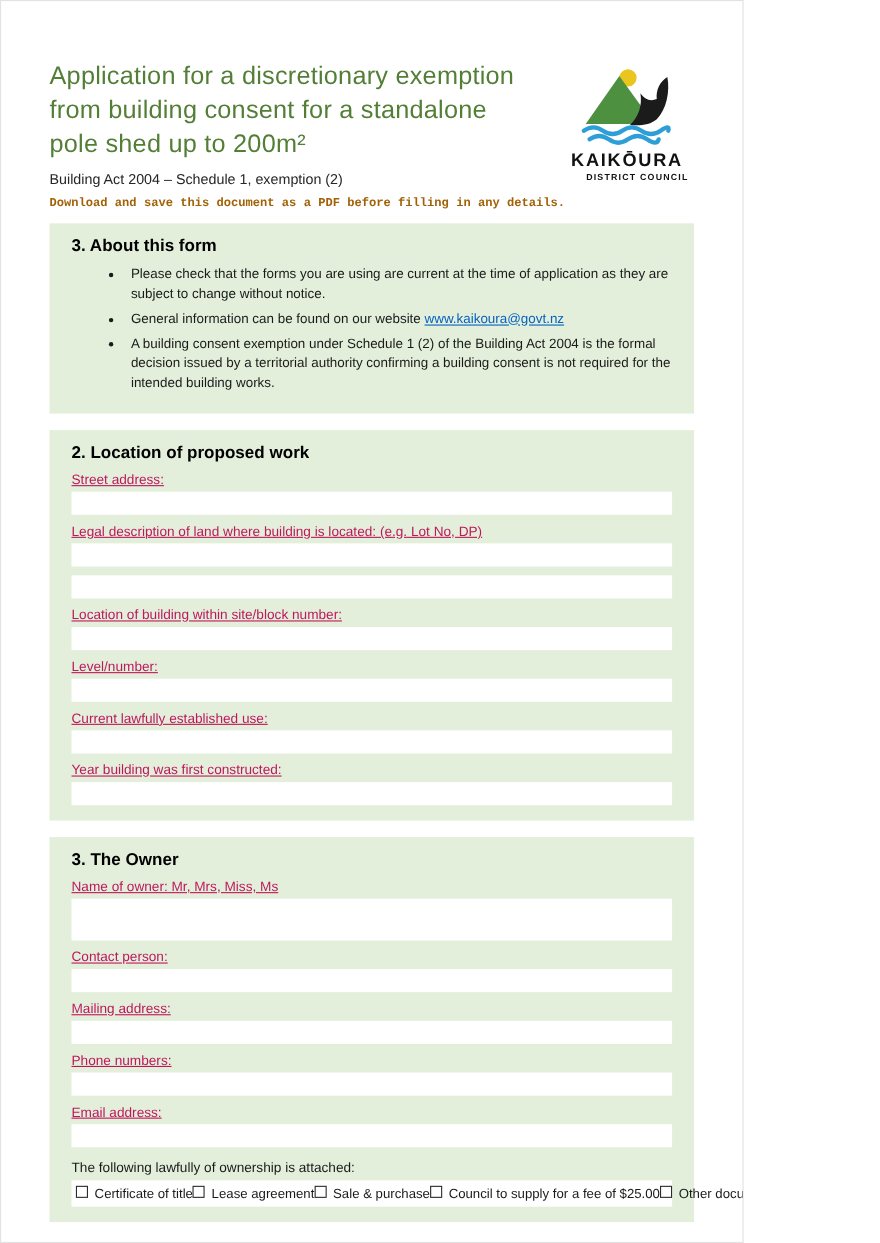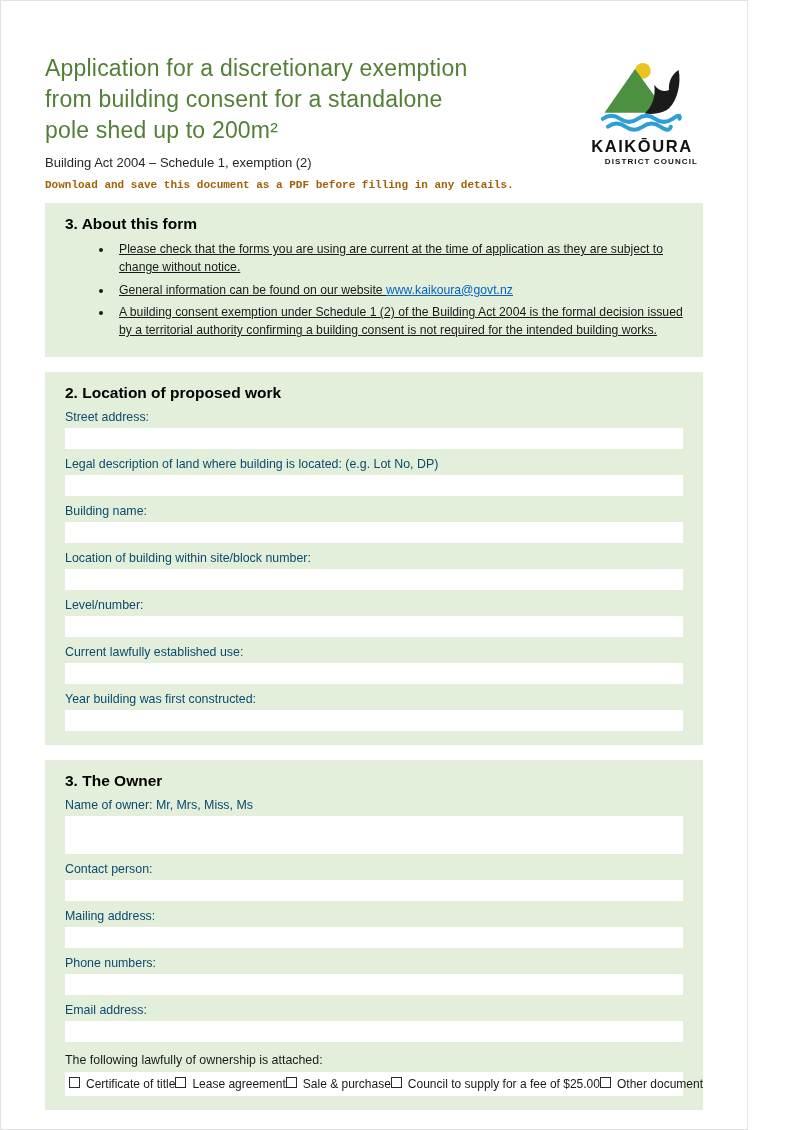--- a/index.html
+++ b/index.html
@@ -1,34 +1,34 @@
 <!DOCTYPE html>
 <html><head>
 <meta charset="utf-8">
 <style>
   * { margin:0; padding:0; box-sizing:border-box; }
   html,body { background:#fff; }
   body { width:800px; height:1130px; font-family:"Liberation Sans",sans-serif; color:#1a1a1a; }
-  .page { width:748px; height:1130px; border:1px solid #e2e2e2; padding:52px 44px 16px 44px; overflow:hidden; background:#fff; }
+  .page { width:676px; height:1130px; border:1px solid #e2e2e2; padding:52px 44px 16px 44px; overflow:hidden; background:#fff; }
   .header-row { display:flex; justify-content:space-between; align-items:flex-start; }
   .title-block h1 { font-size:23px; font-weight:400; color:#527e36; line-height:31px; letter-spacing:0.2px; }
   .subtitle { margin-top:9px; font-size:13px; color:#262626; }
   .logo { width:118px; flex:none; text-align:center; margin-top:6px; margin-right:2px; }
   .logo svg { width:96px; height:76px; display:block; margin:0 auto; }
   .logo-name { font-size:16.5px; font-weight:700; letter-spacing:1.6px; color:#111; margin-top:2px; white-space:nowrap; }
   .logo-tagline { font-size:8px; font-weight:700; letter-spacing:1.1px; color:#111; text-align:right; padding-right:3px; margin-top:1px; white-space:nowrap; }
   .notice { margin-top:9px; font-family:Liberation Mono, monospace; font-weight:700; font-size:11px; white-space:nowrap; color:#a16207; }
   .box { background:#e3efdb; margin-top:12px; padding:12px 20px 14px 20px; }
   .box h2 { font-size:15.5px; font-weight:700; color:#000; }
-  .about-list { margin-top:7px; padding-left:48px; list-style:disc;text-decoration:underline; }
+  .about-list { margin-top:7px; padding-left:48px; list-style:disc; }
   .about-list li { font-size:12.2px; line-height:1.5; margin-bottom:4px; padding-left:6px; color:#1a1a1a; }
   a.weblink { color:#0563c1; text-decoration:underline; cursor:pointer; }
   .box-sec { margin-top:15px; }
   .field { margin-top:8px; }
-  .field label { display:block; font-size:12.4px; color:#0c4a6e; }
+  .field label { display:block; font-size:12.4px; color:#be185d;text-decoration:underline; }
   .input { background:#fff; height:21px; margin-top:4px; border:0; width:100%; }
   .input.tall { height:38px; }
   .evidence-label { margin-top:11px; font-size:12.4px; }
   .checkbox-row { background:#fff; margin-top:5px; padding:5px 10px 5px 4px; display:flex; align-items:center; justify-content:space-between; }
   .cb { display:flex; align-items:flex-start; cursor:pointer; }
   .cb .sq { width:11px; height:11px; border:1.4px solid #2b2b2b; background:#fff; flex:none; margin-right:6px; }
   .cb .cb-label { font-size:12px; white-space:nowrap; }
 </style>
 </head>
 <body>
@@ -79,21 +79,20 @@
 
     <div class="field">
       <label>Street address:</label>
       <div class="input"></div>
     </div>
     <div class="field">
       <label>Legal description of land where building is located: (e.g. Lot No, DP)</label>
       <div class="input"></div>
     </div>
     <div class="field">
-      <label>Building name:</label>
       <div class="input"></div>
     </div>
     <div class="field">
       <label>Location of building within site/block number:</label>
       <div class="input"></div>
     </div>
     <div class="field">
       <label>Level/number:</label>
       <div class="input"></div>
     </div>

